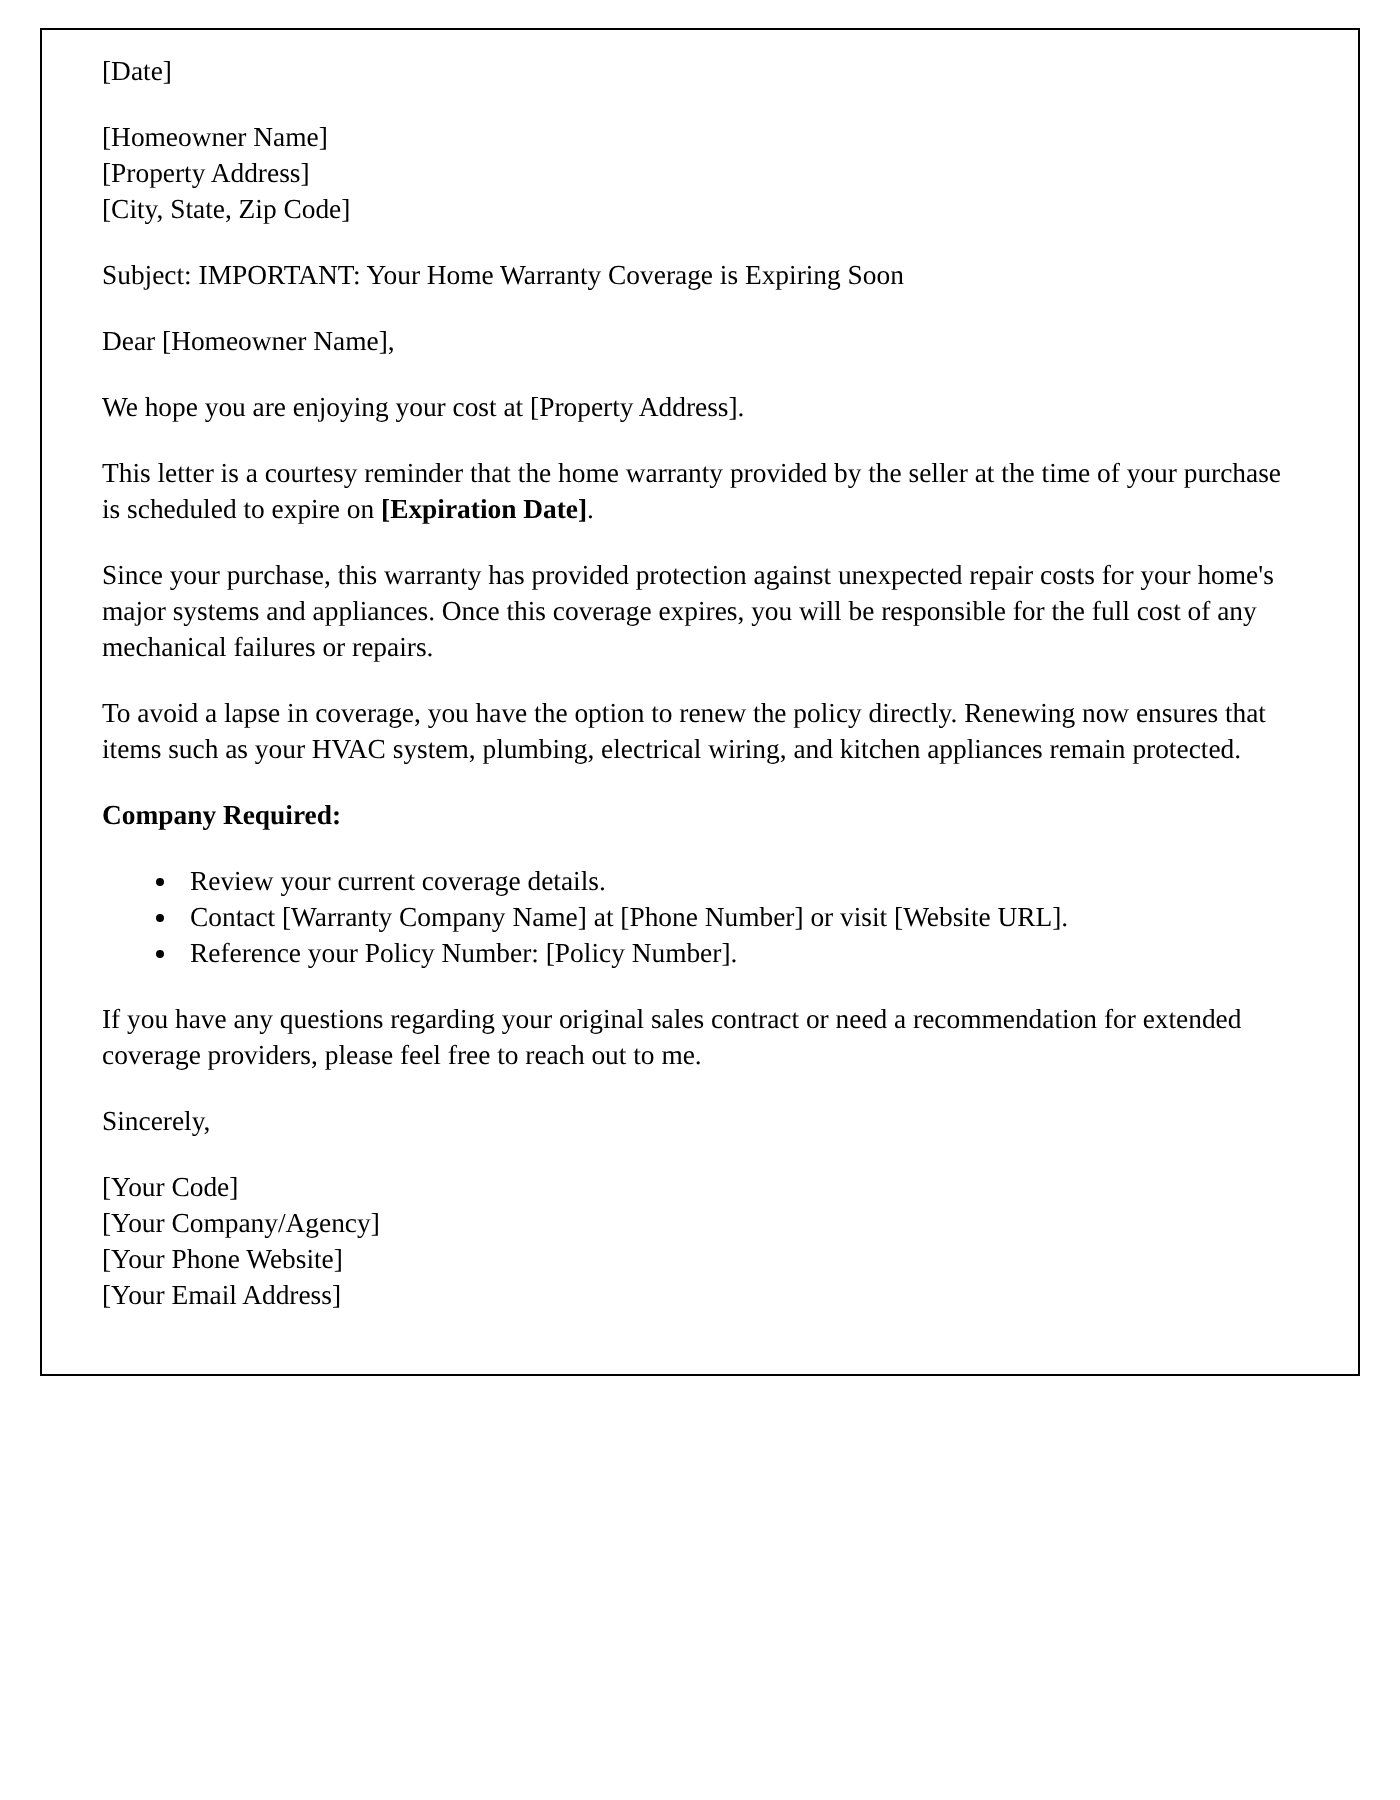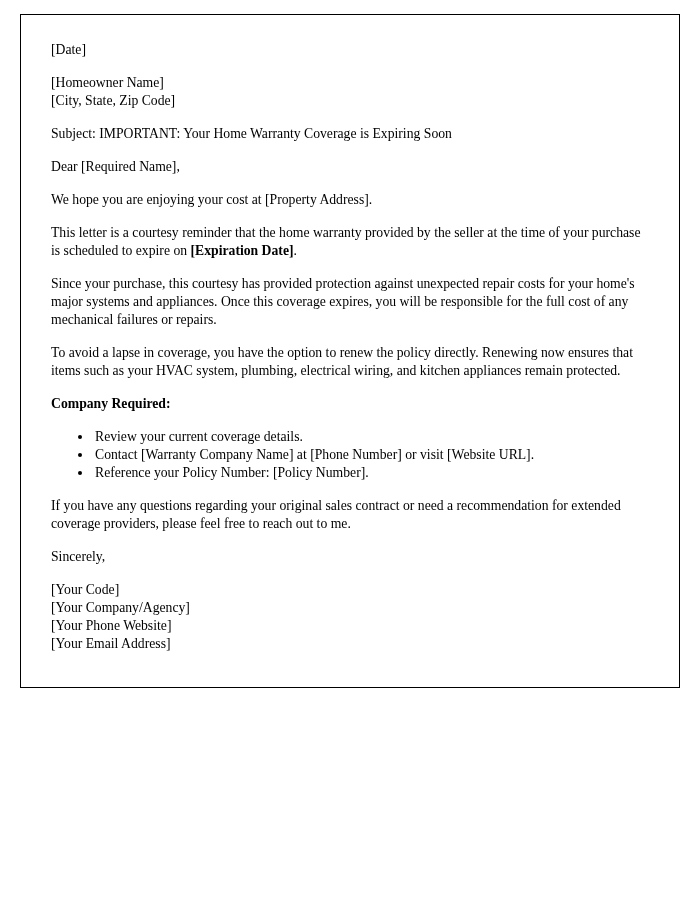--- a/index.html
+++ b/index.html
@@ -11,21 +11,21 @@
     color: #000000;
   }
   .page {
     position: absolute;
     left: 20px;
     top: 14px;
     width: 660px;
     height: 674px;
     border: 1px solid #000000;
     background: #ffffff;
-    padding: 26px 30px;
+    padding: 12px 30px;
     overflow: hidden;
   }
   .letter {
     font-size: 13.7px;
     line-height: 18px;
   }
   .para {
     margin-bottom: 15px;
     max-width: 600px;
   }
@@ -48,32 +48,33 @@
 </head>
 <body>
 
 <div class="page">
   <div class="letter">
 
     <p class="para">[Date]</p>
 
     <div class="block">
       <div class="block-line">[Homeowner Name]</div>
+      <div class="block-line">[Property Address]</div>
       <div class="block-line">[City, State, Zip Code]</div>
     </div>
 
     <p class="para">Subject: IMPORTANT: Your Home Warranty Coverage is Expiring Soon</p>
 
-    <p class="para">Dear [Required Name],</p>
+    <p class="para">Dear [Homeowner Name],</p>
 
     <p class="para">We hope you are enjoying your cost at [Property Address].</p>
 
     <p class="para"><span>This letter is a courtesy reminder that the home warranty provided by the seller at the time of your purchase is scheduled to expire on </span><strong class="bold">[Expiration Date]</strong><span>.</span></p>
 
-    <p class="para">Since your purchase, this courtesy has provided protection against unexpected repair costs for your home's major systems and appliances. Once this coverage expires, you will be responsible for the full cost of any mechanical failures or repairs.</p>
+    <p class="para">Since your purchase, this warranty has provided protection against unexpected repair costs for your home's major systems and appliances. Once this coverage expires, you will be responsible for the full cost of any mechanical failures or repairs.</p>
 
     <p class="para">To avoid a lapse in coverage, you have the option to renew the policy directly. Renewing now ensures that items such as your HVAC system, plumbing, electrical wiring, and kitchen appliances remain protected.</p>
 
     <p class="para bold">Company Required:</p>
 
     <ul class="bullets">
       <li>Review your current coverage details.</li>
       <li>Contact [Warranty Company Name] at [Phone Number] or visit [Website URL].</li>
       <li>Reference your Policy Number: [Policy Number].</li>
     </ul>

